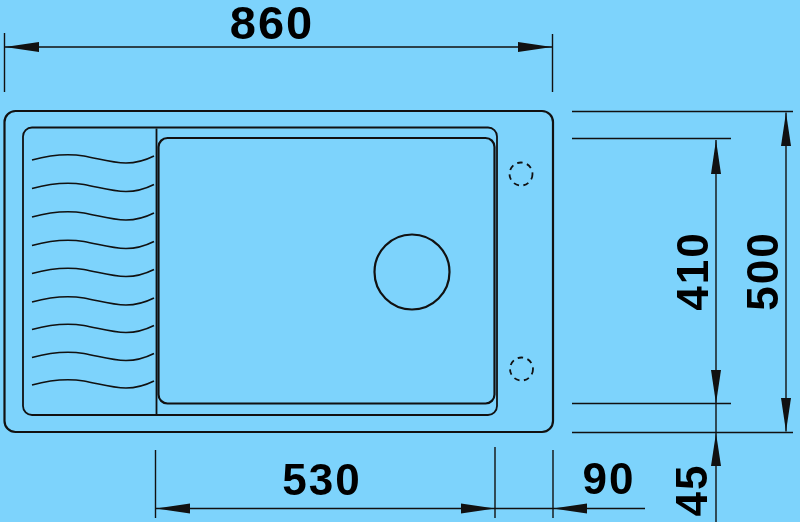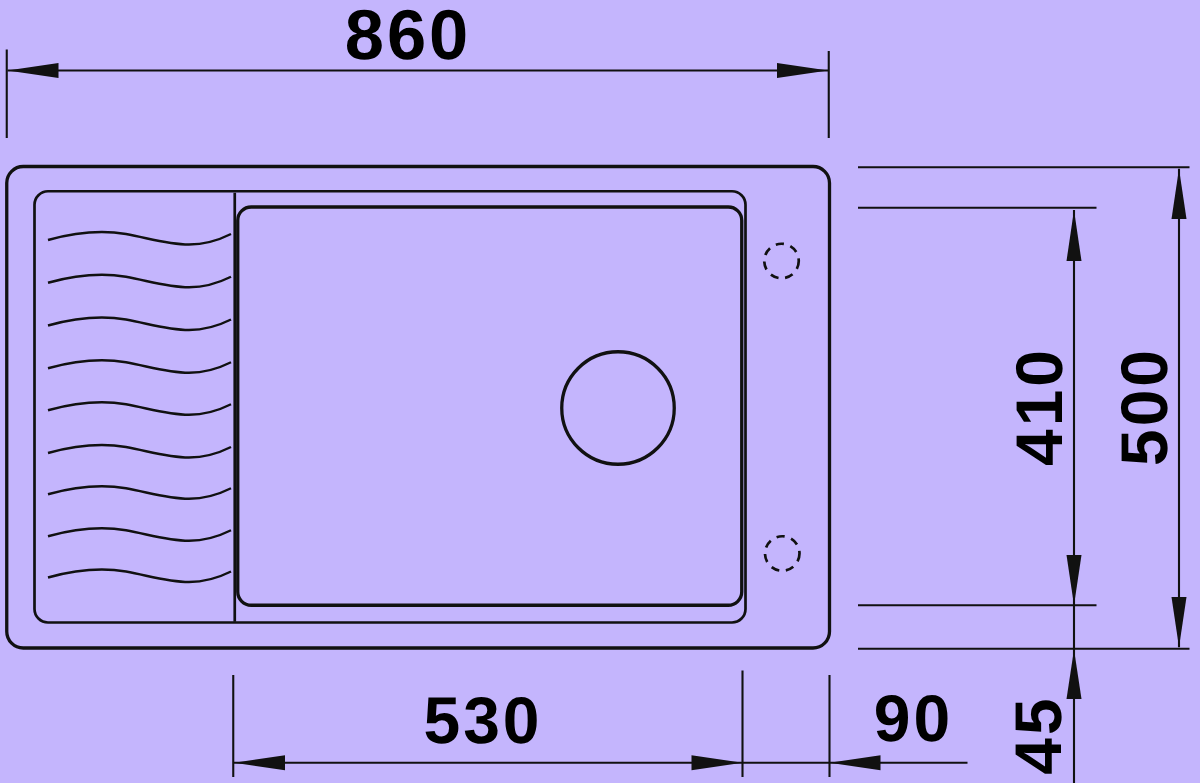--- a/index.html
+++ b/index.html
@@ -4,21 +4,21 @@
 <style>
   html, body {
     margin: 0;
     padding: 0;
     background: #ffffff;
   }
   .stage {
     position: relative;
     width: 800px;
     height: 522px;
-    background: #c4b5fd;
+    background: #7dd3fc;
     overflow: hidden;
   }
   svg { display: block; }
   .ol   { fill: none; stroke: #111111; stroke-width: 2.2; }
   .ol2  { fill: none; stroke: #111111; stroke-width: 1.8; }
   .rip  { fill: none; stroke: #111111; stroke-width: 1.6; }
   .dash { fill: none; stroke: #111111; stroke-width: 1.8; stroke-dasharray: 5.5 4.5; }
   .dim  { fill: none; stroke: #111111; stroke-width: 1.4; }
   .arr  { fill: #111111; stroke: none; }
   .dimtxt {

